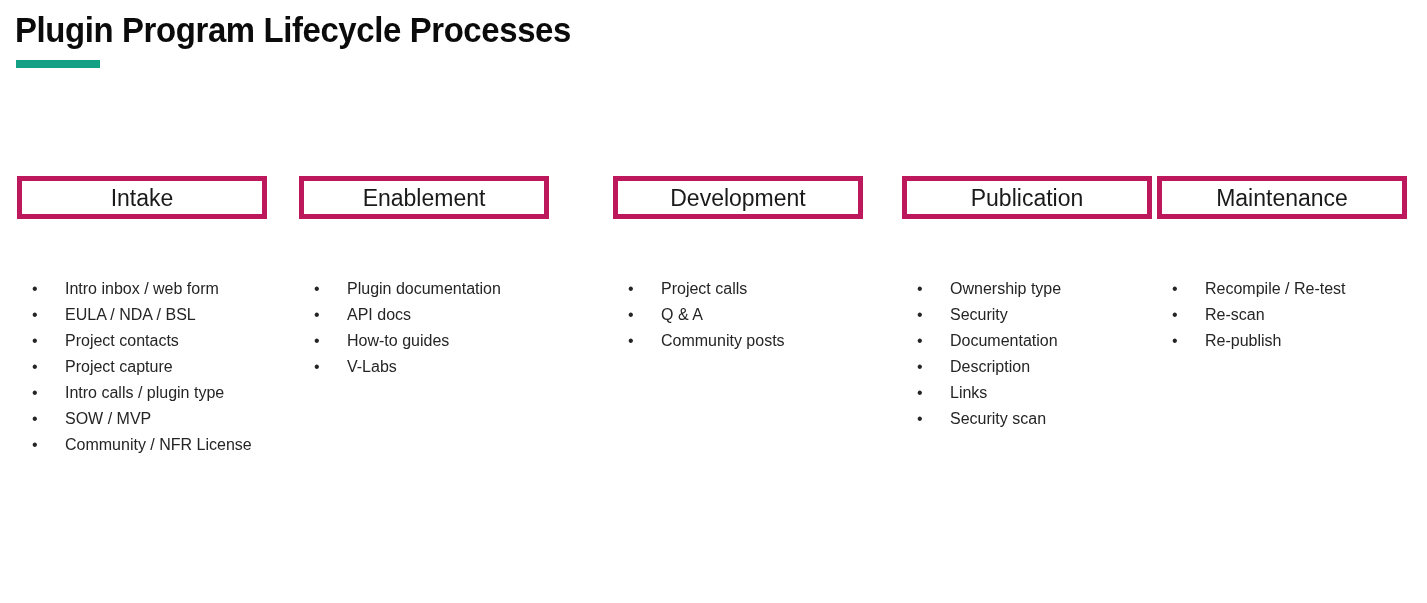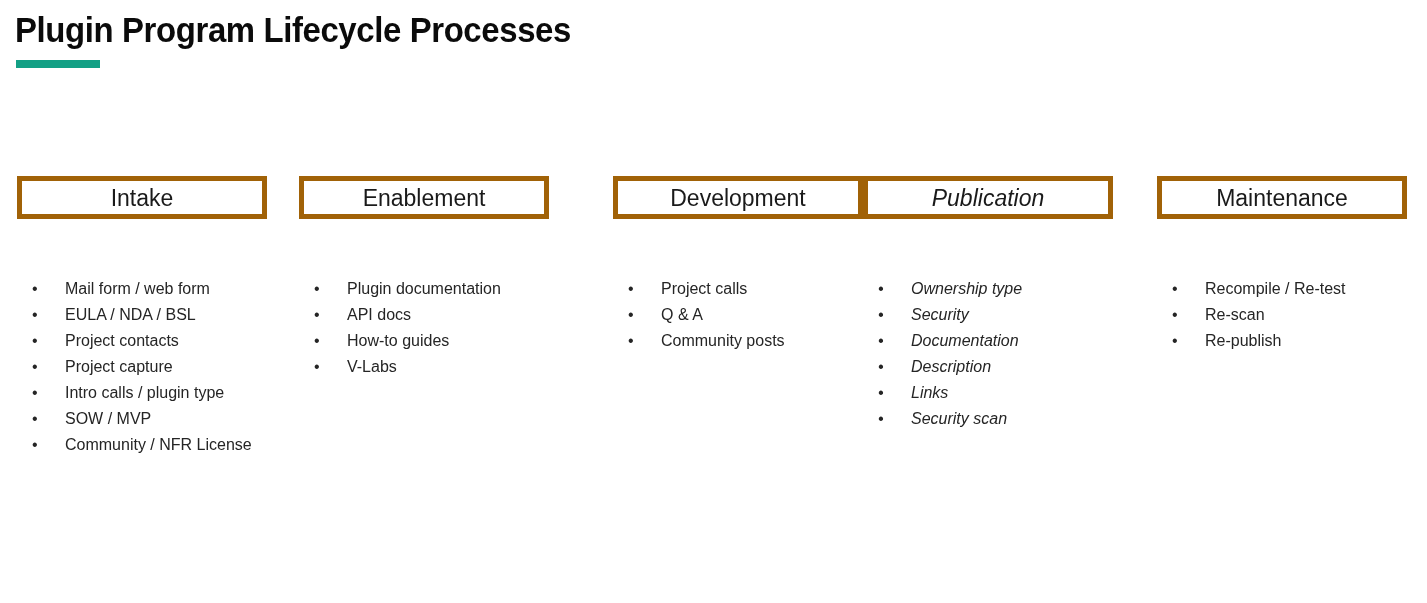--- a/index.html
+++ b/index.html
@@ -50,28 +50,28 @@
     height: 300px;
   }
   .stage {
     position: absolute;
     top: 0;
     width: 250px;
   }
   .stage-0 { left: 17px;   }
   .stage-1 { left: 299px; border-radius: 6px;  }
   .stage-2 { left: 581px; margin-left: 32px;  }
-  .stage-3 { left: 863px; font-style: italic;  }
+  .stage-3 { left: 902px;  }
   .stage-4 { left: 1145px; margin-left: 12px; }
 
   .stage-box {
     box-sizing: border-box;
     width: 250px;
     height: 43px;
-    border: 5px solid #a16207;
+    border: 5px solid #be185d;
     background: #ffffff;
     display: flex;
     align-items: center;
     justify-content: center;
   }
   .stage-box-label {
     font-family: "Liberation Sans", sans-serif;
     font-size: 23px;
     font-weight: normal;
     color: #1a1a1a;
@@ -114,21 +114,21 @@
 <div id="slide-title">Plugin Program Lifecycle Processes</div>
 
 <div id="title-accent-bar"></div>
 
 <div id="stages">
     <div class="stage stage-0">
       <div class="stage-box">
         <span class="stage-box-label">Intake</span>
       </div>
       <ul class="stage-list">
-        <li><span class="bullet">•</span><span class="item-text">Mail form / web form</span></li>
+        <li><span class="bullet">•</span><span class="item-text">Intro inbox / web form</span></li>
         <li><span class="bullet">•</span><span class="item-text">EULA / NDA / BSL</span></li>
         <li><span class="bullet">•</span><span class="item-text">Project contacts</span></li>
         <li><span class="bullet">•</span><span class="item-text">Project capture</span></li>
         <li><span class="bullet">•</span><span class="item-text">Intro calls / plugin type</span></li>
         <li><span class="bullet">•</span><span class="item-text">SOW / MVP</span></li>
         <li><span class="bullet">•</span><span class="item-text">Community / NFR License</span></li>
       </ul>
     </div>
     <div class="stage stage-1">
       <div class="stage-box">

